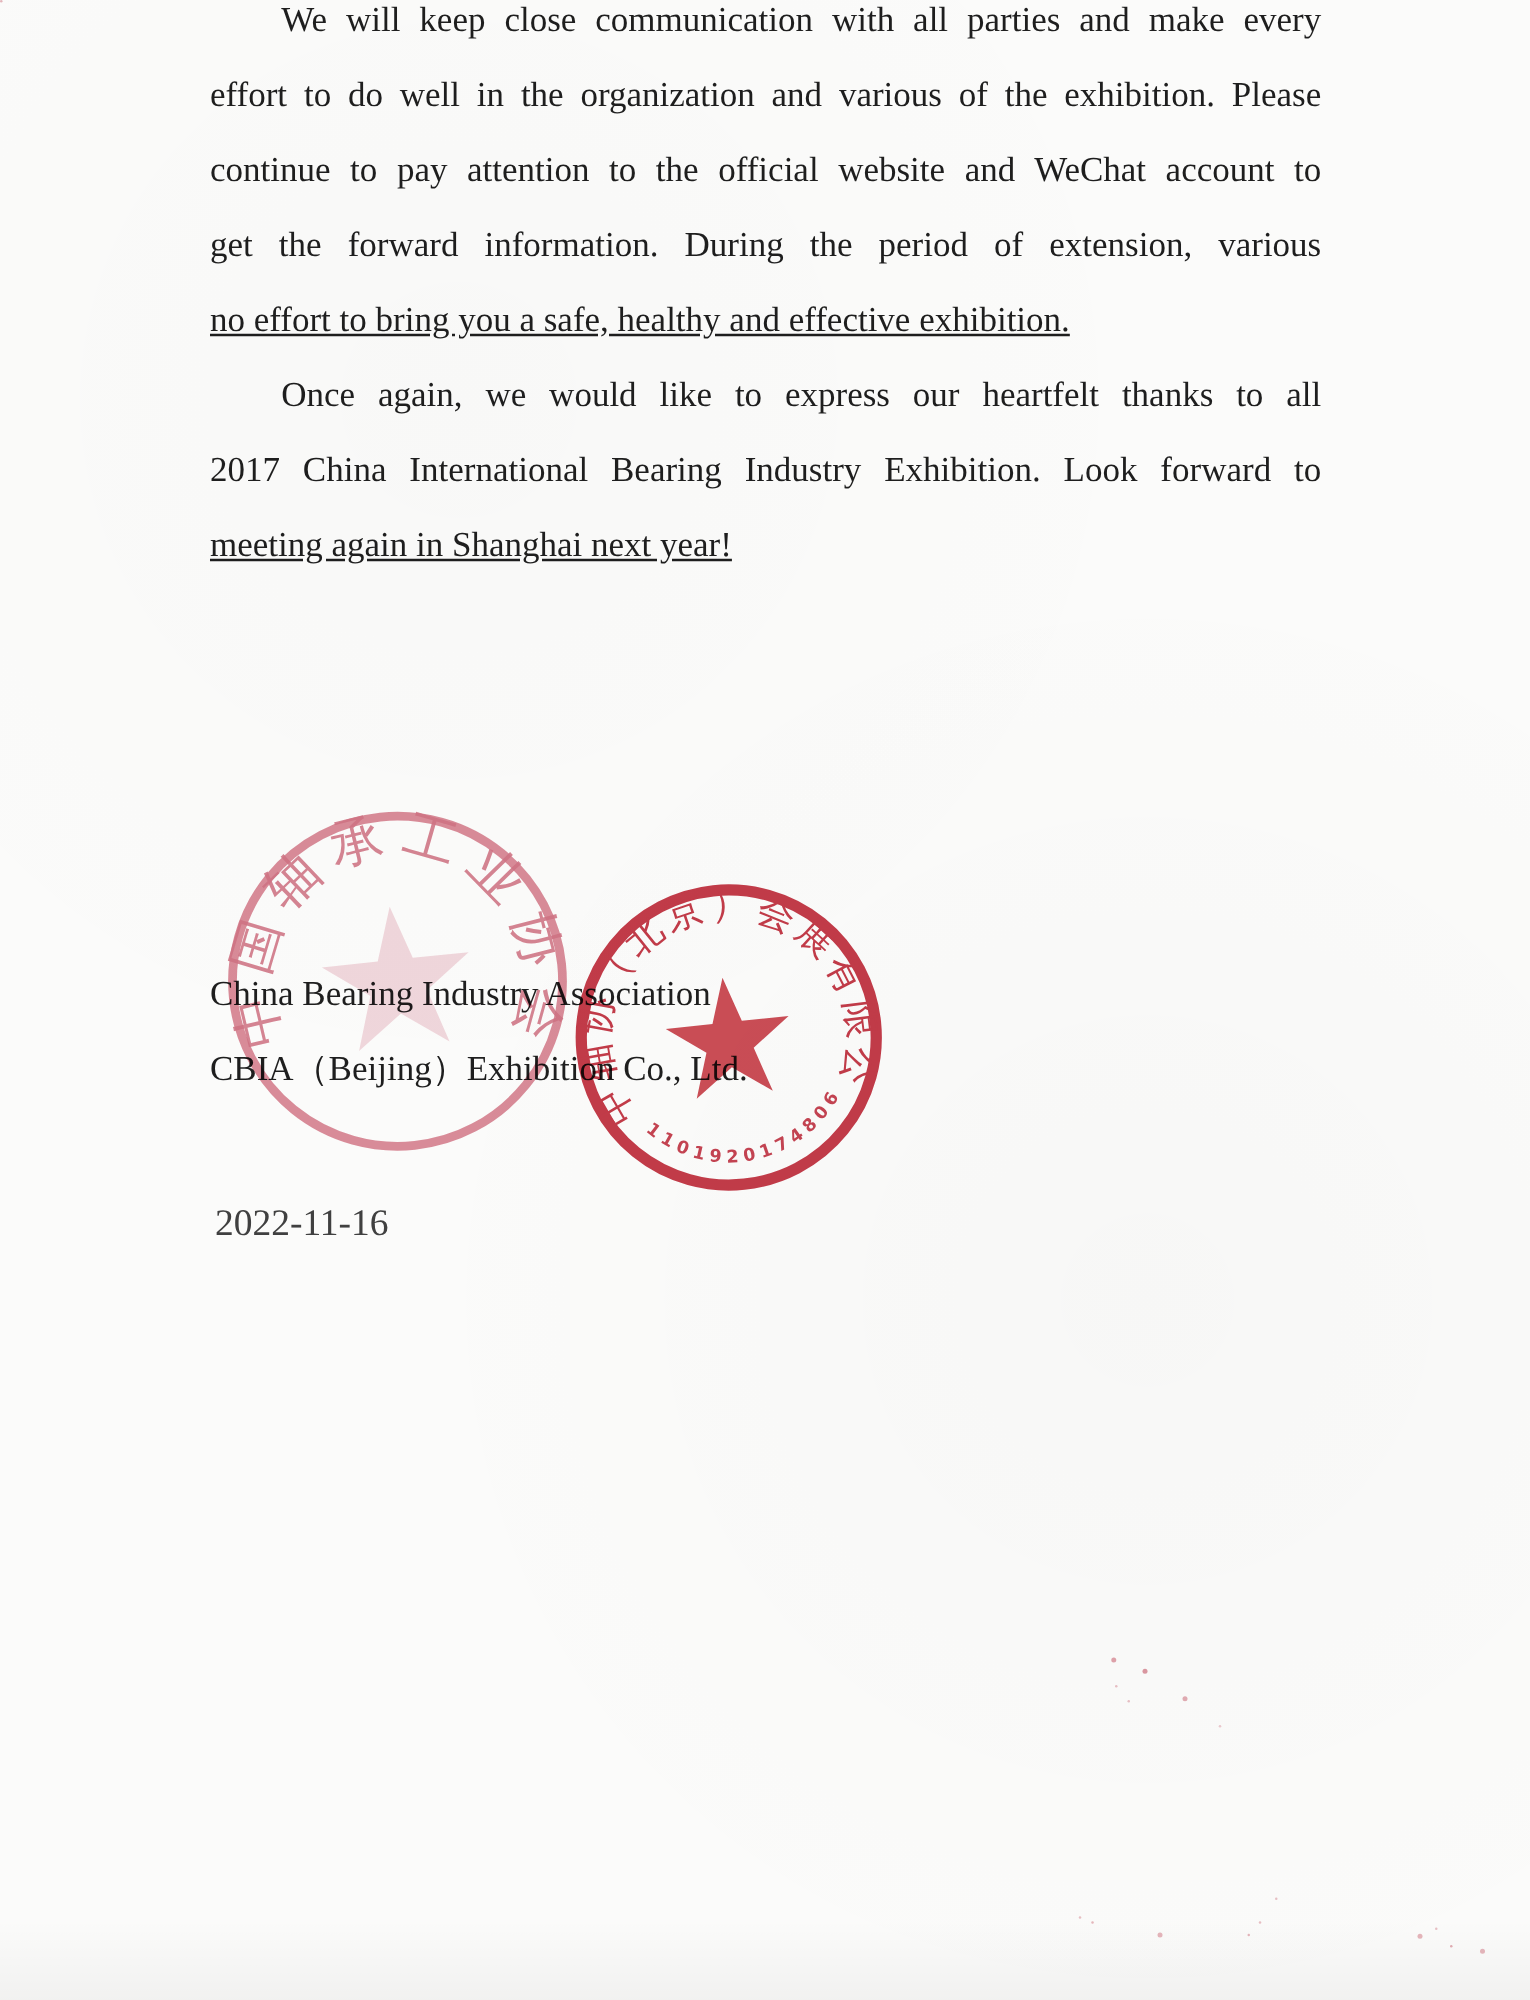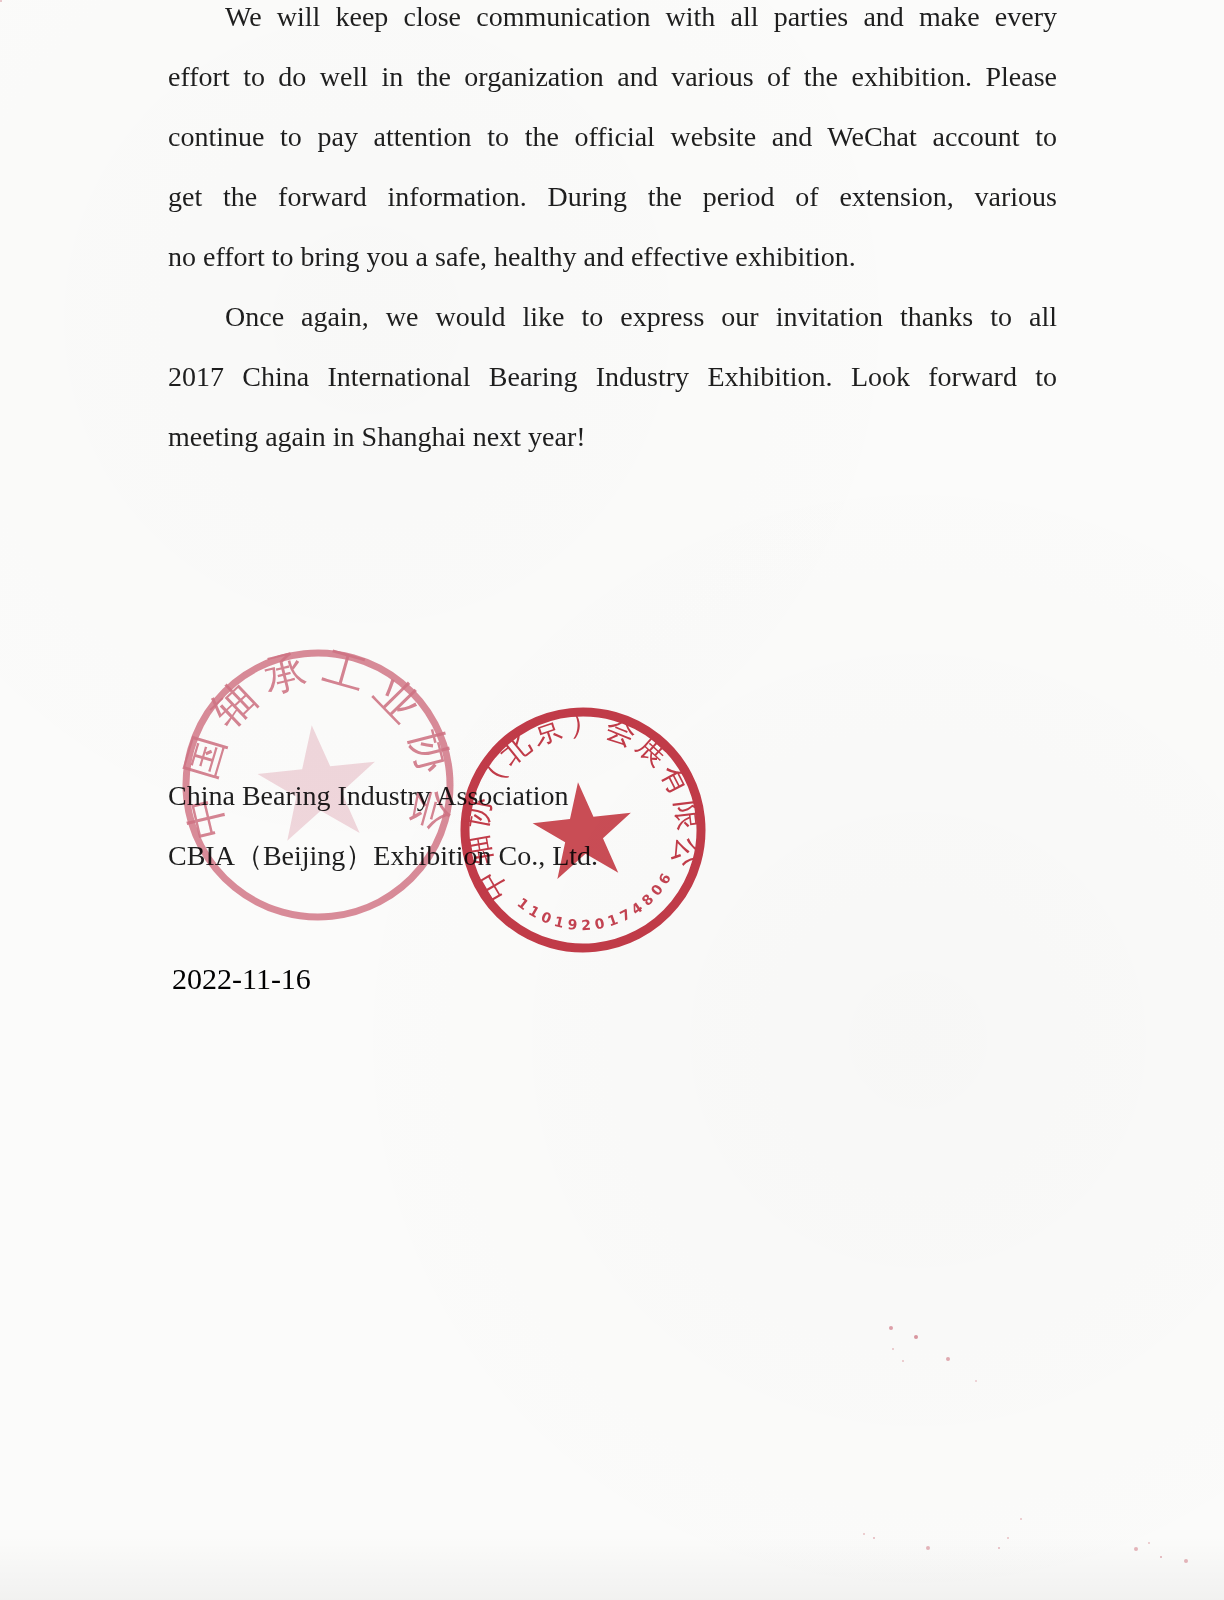--- a/index.html
+++ b/index.html
@@ -18,30 +18,30 @@
       linear-gradient(180deg, rgba(0,0,0,0) 96%, rgba(0,0,0,0.04) 100%);
   }
   .body-text{
     position:absolute;
     left:168px; top:-13px; width:889px;
     font-size:28px; line-height:60px;
     color:#1e1e1e;
     z-index:2;
   }
   .line{ text-align:justify; text-align-last:justify; white-space:normal; }
-  .line.end{ text-align-last:left; }
+  .line.end{ text-align-last:left;text-decoration:underline; }
   .line.indent{ text-indent:57px; }
   .signature{
     position:absolute; left:168px; top:766px; width:700px;
     font-size:28px; line-height:60px; color:#1e1e1e;
     z-index:3;
   }
   .dateline{
     position:absolute; left:172px; top:949px;
-    font-size:30px; line-height:60px; color:#000000;
+    font-size:30px; line-height:60px; color:#404040;
     z-index:3;
   }
   .stamp{
     position:absolute; z-index:4;
     mix-blend-mode:multiply;
     font-family:"DejaVu Sans", sans-serif;
   }
   .stamp-left{ left:178px; top:645px; transform:rotate(-6deg); opacity:0.82; }
   .stamp-right{ left:455px; top:702px; transform:rotate(-6deg); opacity:0.95; }
   .bleed-marks{
@@ -71,21 +71,21 @@
 
 <div class="paper-noise"></div>
 <div class="bleed-marks"></div>
 
 <div class="body-text">
   <div class="line indent">We will keep close communication with all parties and make every</div>
   <div class="line">effort to do well in the organization and various of the exhibition. Please</div>
   <div class="line">continue to pay attention to the official website and WeChat account to</div>
   <div class="line">get the forward information. During the period of extension, various</div>
   <div class="line end">no effort to bring you a safe, healthy and effective exhibition.</div>
-  <div class="line indent">Once again, we would like to express our invitation thanks to all</div>
+  <div class="line indent">Once again, we would like to express our heartfelt thanks to all</div>
   <div class="line">2017 China International Bearing Industry Exhibition. Look forward to</div>
   <div class="line end">meeting again in Shanghai next year!</div>
 </div>
 
 <div class="signature">
   <div>China Bearing Industry Association</div>
   <div>CBIA（Beijing）Exhibition Co., Ltd.</div>
 </div>
 
 <div class="dateline">2022-11-16</div>

